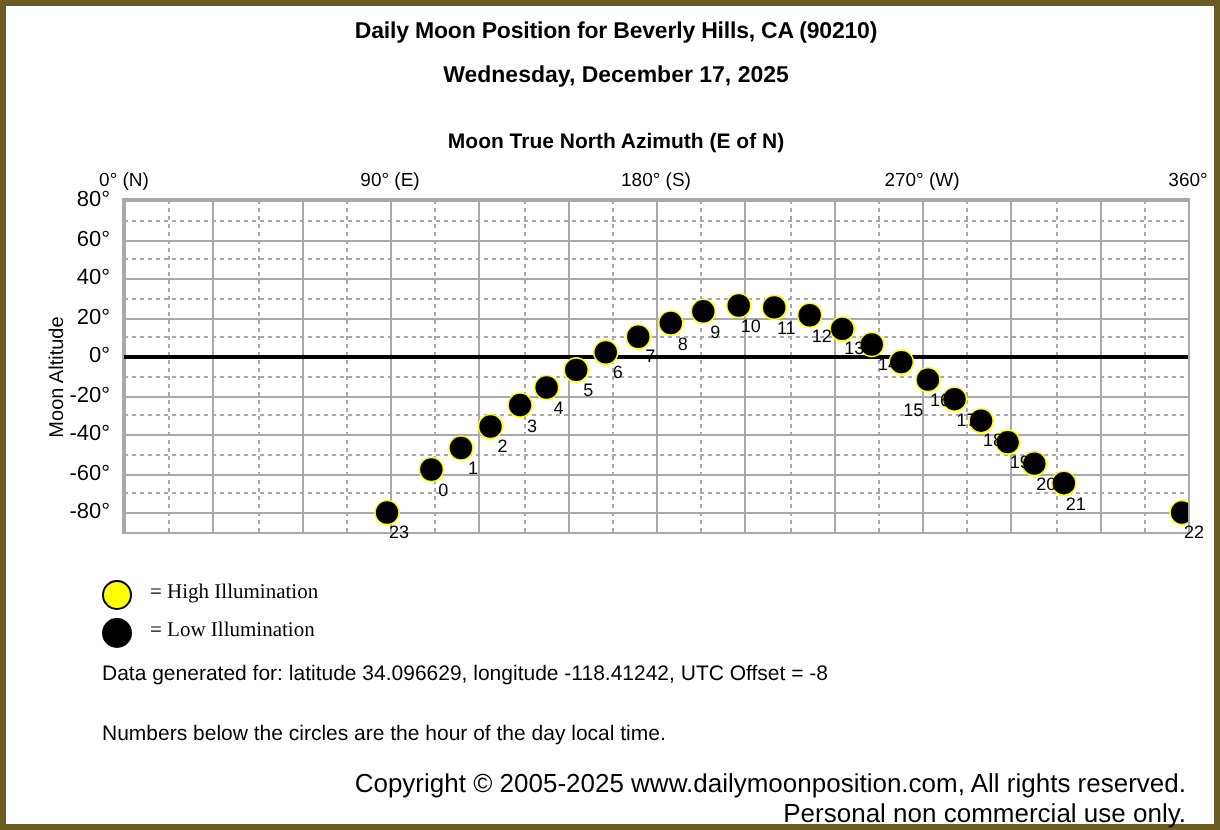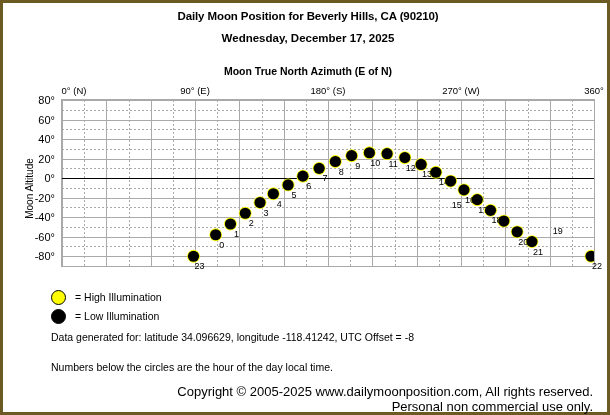--- a/index.html
+++ b/index.html
@@ -87,20 +87,21 @@
     font-size: 9px;
     transform: translateX(-50%);
     white-space: nowrap;
   }
 
   
   .legend-row {
     font-size: 10.5px;
     left: 72px;
     white-space: nowrap;
+    font-family: Liberation Serif, serif;
   }
   .swatch {
     position: absolute;
     left: 48px;
     width: 15px; height: 15px;
     border-radius: 50%;
     box-sizing: border-box;
   }
   .swatch.high { background: #ffff00; border: 1px solid #000; }
   .swatch.low  { background: #000000; border: 1px solid #000; }
@@ -121,21 +122,21 @@
 </head>
 <body>
 
 <div id="page">
 
   <div class="abs title1">Daily Moon Position for Beverly Hills, CA (90210)</div>
   <div class="abs title2">Wednesday, December 17, 2025</div>
   <div class="abs axis-top-title">Moon True North Azimuth (E of N)</div>
 
   <div id="xticks">
-      <div class="abs xlab" style="left: 59px; margin-left: 12px;">0° (N)</div>
+      <div class="abs xlab" style="left: 59px;">0° (N)</div>
       <div class="abs xlab" style="left: 192px;">90° (E)</div>
       <div class="abs xlab" style="left: 325px;">180° (S)</div>
       <div class="abs xlab" style="left: 458px;">270° (W)</div>
       <div class="abs xlab" style="left: 591px;">360°</div>
     </div>
 
   <div id="yticks">
       <div class="abs ylab" style="top: 97px;">80°</div>
       <div class="abs ylab" style="top: 116.529px;">60°</div>
       <div class="abs ylab" style="top: 136.059px;">40°</div>
@@ -259,21 +260,21 @@
       <div class="hourlabel" style="left: 354.644px; top: 157.659px;">9</div>
       <div class="hourlabel" style="left: 372.378px; top: 154.729px;">10</div>
       <div class="hourlabel" style="left: 390.111px; top: 155.706px;">11</div>
       <div class="hourlabel" style="left: 407.844px; top: 159.612px;">12</div>
       <div class="hourlabel" style="left: 424.1px; top: 166.447px;">13</div>
       <div class="hourlabel" style="left: 441px; top: 174.259px;">14</div>
       <div class="hourlabel" style="left: 453.656px; top: 197px;">15</div>
       <div class="hourlabel" style="left: 466.956px; top: 191.835px;">16</div>
       <div class="hourlabel" style="left: 480.256px; top: 201.6px;">17</div>
       <div class="hourlabel" style="left: 493.556px; top: 212.341px;">18</div>
-      <div class="hourlabel" style="left: 506.856px; top: 223.082px; margin-left: 48px;">19</div>
+      <div class="hourlabel" style="left: 506.856px; top: 223.082px;">19</div>
       <div class="hourlabel" style="left: 520.156px; top: 233.824px;">20</div>
       <div class="hourlabel" style="left: 534.933px; top: 243.588px;">21</div>
       <div class="hourlabel" style="left: 594.044px; top: 258.235px;">22</div>
       <div class="hourlabel" style="left: 196.522px; top: 258.235px;">23</div>
     </div>
 
   <div class="abs swatch high" style="top:287px"></div>
   <div class="abs legend-row" style="top:288px">= High Illumination</div>
 
   <div class="abs swatch low" style="top:306px"></div>

